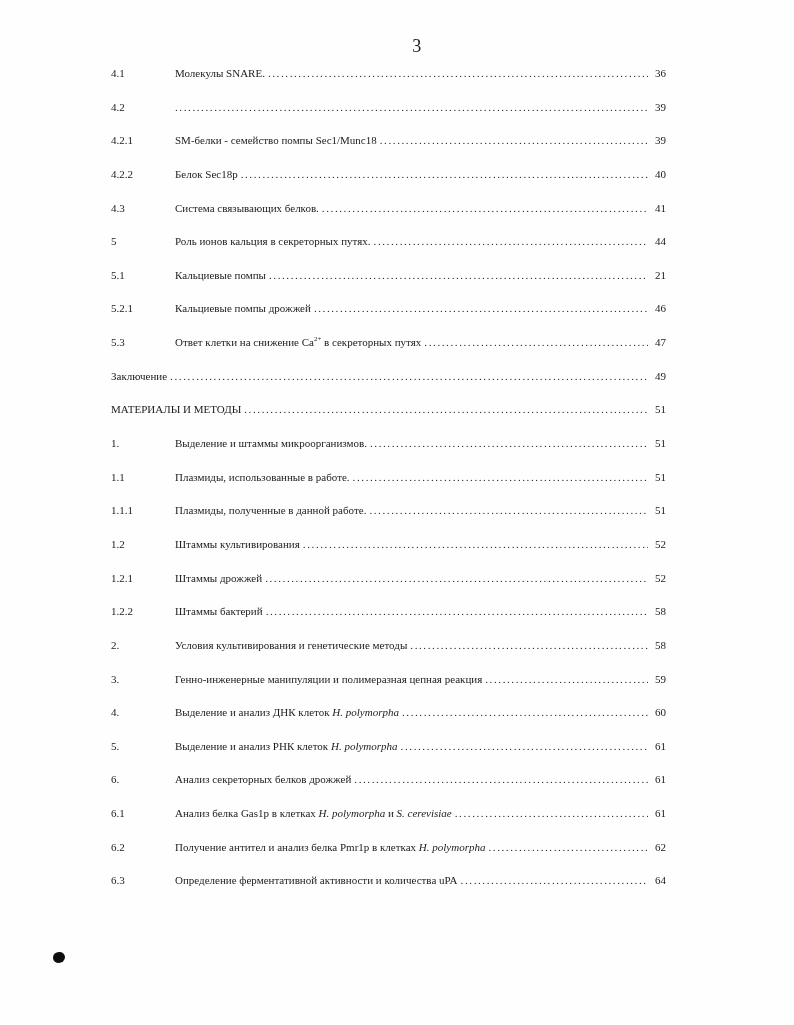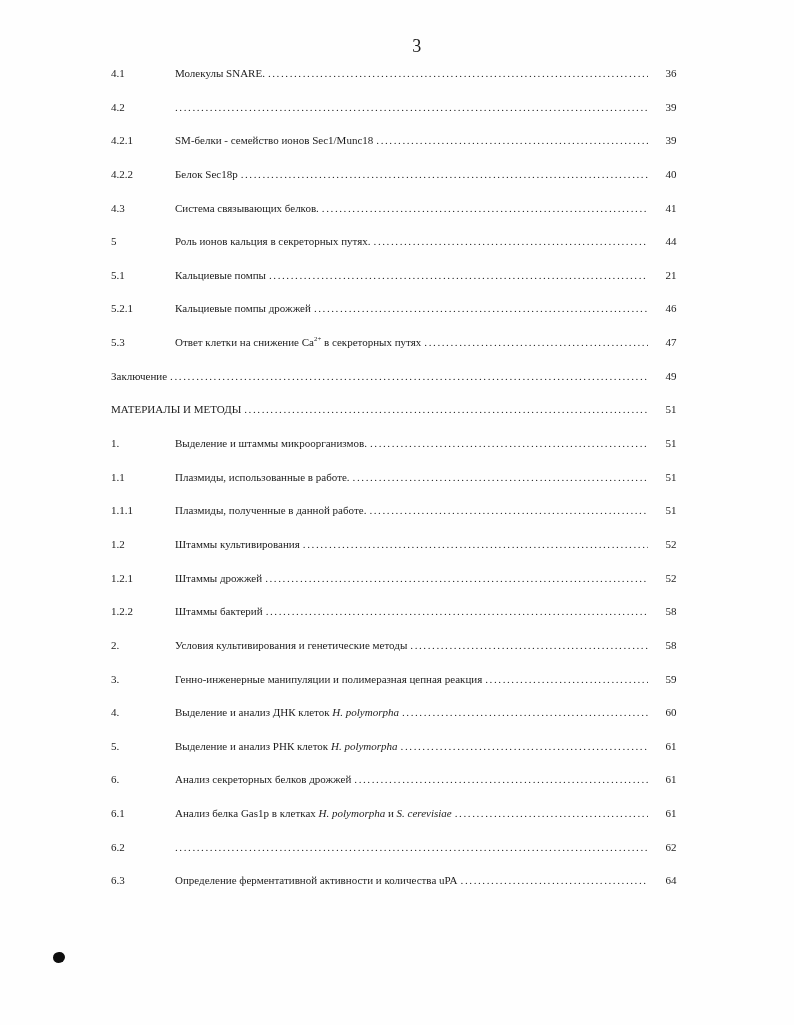--- a/index.html
+++ b/index.html
@@ -62,21 +62,21 @@
     min-width: 0;
     overflow: hidden;
     white-space: nowrap;
   }
   .toc-dots::after {
     content: "......................................................................................................................................................................";
     letter-spacing: 1.6px;
   }
   .toc-page {
     flex: 0 0 32px;
-    text-align: center;
+    text-align: left;
     padding-left: 7px;
   }
   .ink-dot {
     position: absolute;
     left: 53px;
     top: 952px;
     width: 12px;
     height: 11px;
     background: #0e0e0e;
     border-radius: 50% 46% 52% 48%;
@@ -95,21 +95,21 @@
         <span class="toc-dots"></span>
         <span class="toc-page">36</span>
       </div>
       <div class="toc-row">
         <span class="toc-num">4.2</span>
         <span class="toc-dots"></span>
         <span class="toc-page">39</span>
       </div>
       <div class="toc-row">
         <span class="toc-num">4.2.1</span>
-        <span class="toc-title"><span>SM-белки - семейство ионов Sec1/Munc18</span></span>
+        <span class="toc-title"><span>SM-белки - семейство помпы Sec1/Munc18</span></span>
         <span class="toc-dots"></span>
         <span class="toc-page">39</span>
       </div>
       <div class="toc-row">
         <span class="toc-num">4.2.2</span>
         <span class="toc-title"><span>Белок Sec18p</span></span>
         <span class="toc-dots"></span>
         <span class="toc-page">40</span>
       </div>
       <div class="toc-row">
@@ -219,20 +219,21 @@
         <span class="toc-page">61</span>
       </div>
       <div class="toc-row">
         <span class="toc-num">6.1</span>
         <span class="toc-title"><span>Анализ белка Gas1p в клетках </span><i>H. polymorpha</i><span> и </span><i>S. cerevisiae</i></span>
         <span class="toc-dots"></span>
         <span class="toc-page">61</span>
       </div>
       <div class="toc-row">
         <span class="toc-num">6.2</span>
+        <span class="toc-title"><span>Получение антител и анализ белка Pmr1p в клетках </span><i>H. polymorpha</i></span>
         <span class="toc-dots"></span>
         <span class="toc-page">62</span>
       </div>
       <div class="toc-row">
         <span class="toc-num">6.3</span>
         <span class="toc-title"><span>Определение ферментативной активности и количества uPA</span></span>
         <span class="toc-dots"></span>
         <span class="toc-page">64</span>
       </div>
     </div>

